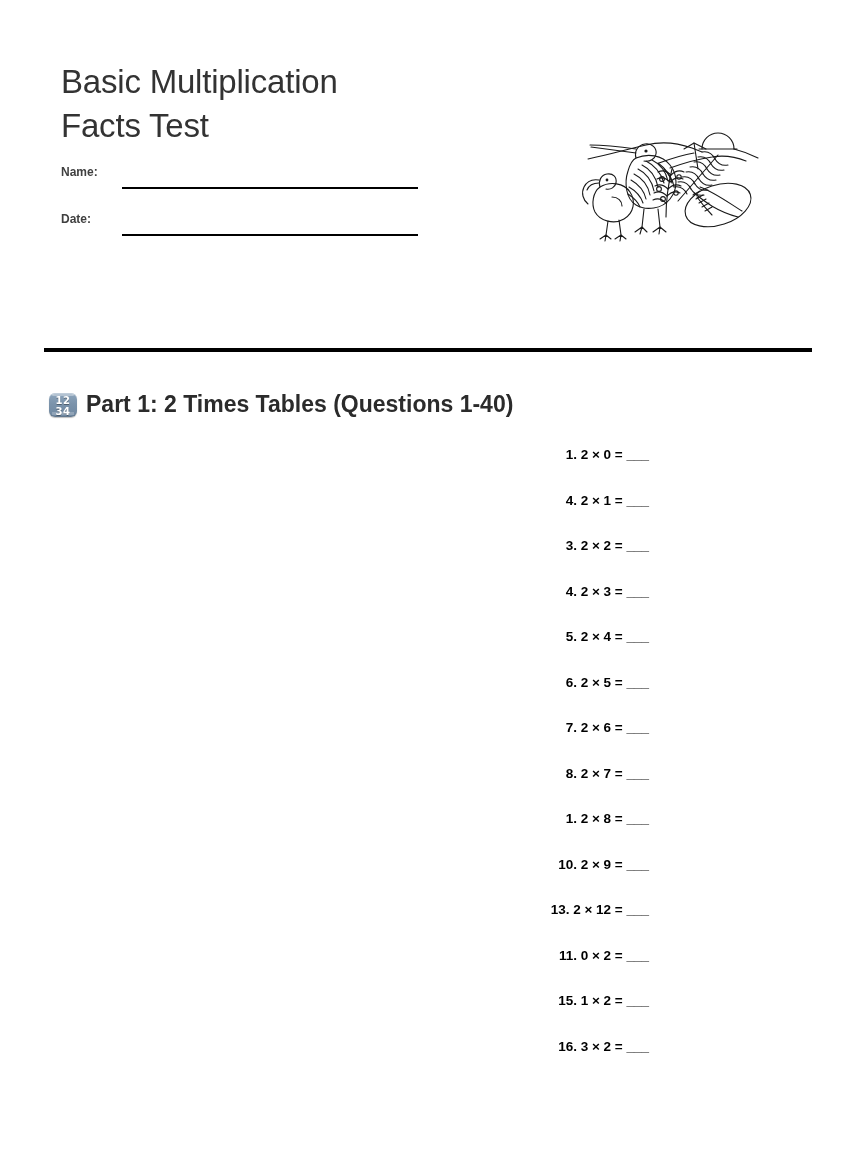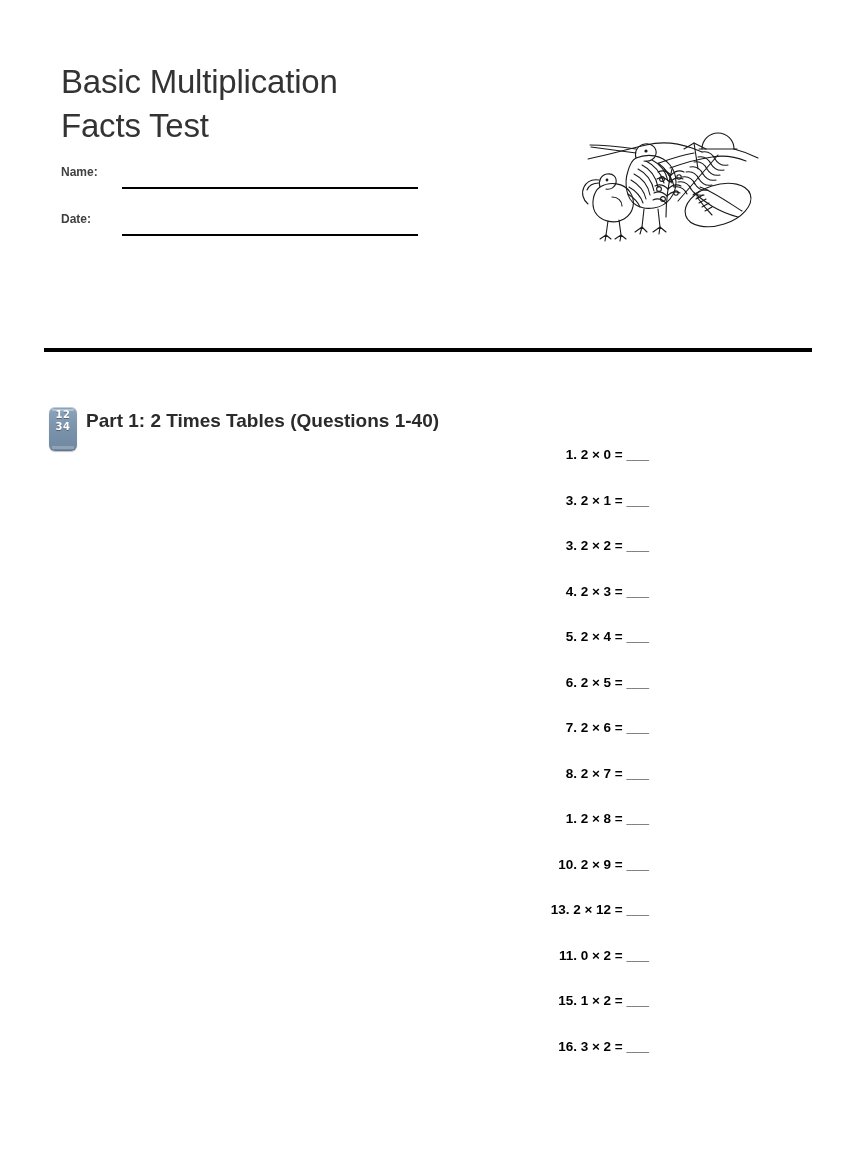--- a/index.html
+++ b/index.html
@@ -92,30 +92,29 @@
   .section-heading {
     position: absolute;
     left: 49px;
     top: 391px;
     display: flex;
     align-items: center;
     gap: 9px;
   }
   .numbers-icon {
     width: 28px;
-    height: 44px;
+    height: 24px;
     border-radius: 6px;
     background: linear-gradient(180deg, #8ea6bd 0%, #7b93ab 45%, #6f88a1 100%);
     box-shadow: inset 0 1px 0 rgba(255,255,255,0.45),
                 inset 0 -1px 0 rgba(0,0,0,0.12),
                 0 1px 1px rgba(0,0,0,0.25);
     position: relative;
     flex: 0 0 auto;
     overflow: hidden;
-    margin-top: 16px;
   }
   .numbers-icon .glyph {
     position: absolute;
     left: 0;
     right: 0;
     top: 2px;
     text-align: center;
     color: #ffffff;
     font-size: 10px;
     font-weight: bold;
@@ -132,21 +131,21 @@
     background: rgba(255,255,255,0.35);
     border-radius: 1px;
   }
   .numbers-icon .botbar {
     position: absolute;
     left: 3px; right: 3px; bottom: 2px;
     height: 3px;
     background: rgba(255,255,255,0.22);
   }
   .section-title {
-    font-size: 19px;
+    font-size: 23px;
     font-weight: bold;
     color: #2b2b2b;
     white-space: nowrap;
   }
 
   
   .questions {
     position: absolute;
     left: 49px;
     top: 446px;
@@ -298,21 +297,21 @@
       <span class="topbar"></span>
       <span class="glyph">12
 34</span>
       <span class="botbar"></span>
     </span>
     <span class="section-title">Part 1: 2 Times Tables (Questions 1-40)</span>
   </div>
 
   <div class="questions" id="question-list">
       <div class="question"><span class="q-text">1. 2 × 0 = ___</span></div>
-      <div class="question"><span class="q-text">3. 2 × 1 = ___</span></div>
+      <div class="question"><span class="q-text">4. 2 × 1 = ___</span></div>
       <div class="question"><span class="q-text">3. 2 × 2 = ___</span></div>
       <div class="question"><span class="q-text">4. 2 × 3 = ___</span></div>
       <div class="question"><span class="q-text">5. 2 × 4 = ___</span></div>
       <div class="question"><span class="q-text">6. 2 × 5 = ___</span></div>
       <div class="question"><span class="q-text">7. 2 × 6 = ___</span></div>
       <div class="question"><span class="q-text">8. 2 × 7 = ___</span></div>
       <div class="question"><span class="q-text">1. 2 × 8 = ___</span></div>
       <div class="question"><span class="q-text">10. 2 × 9 = ___</span></div>
       <div class="question"><span class="q-text">13. 2 × 12 = ___</span></div>
       <div class="question"><span class="q-text">11. 0 × 2 = ___</span></div>

